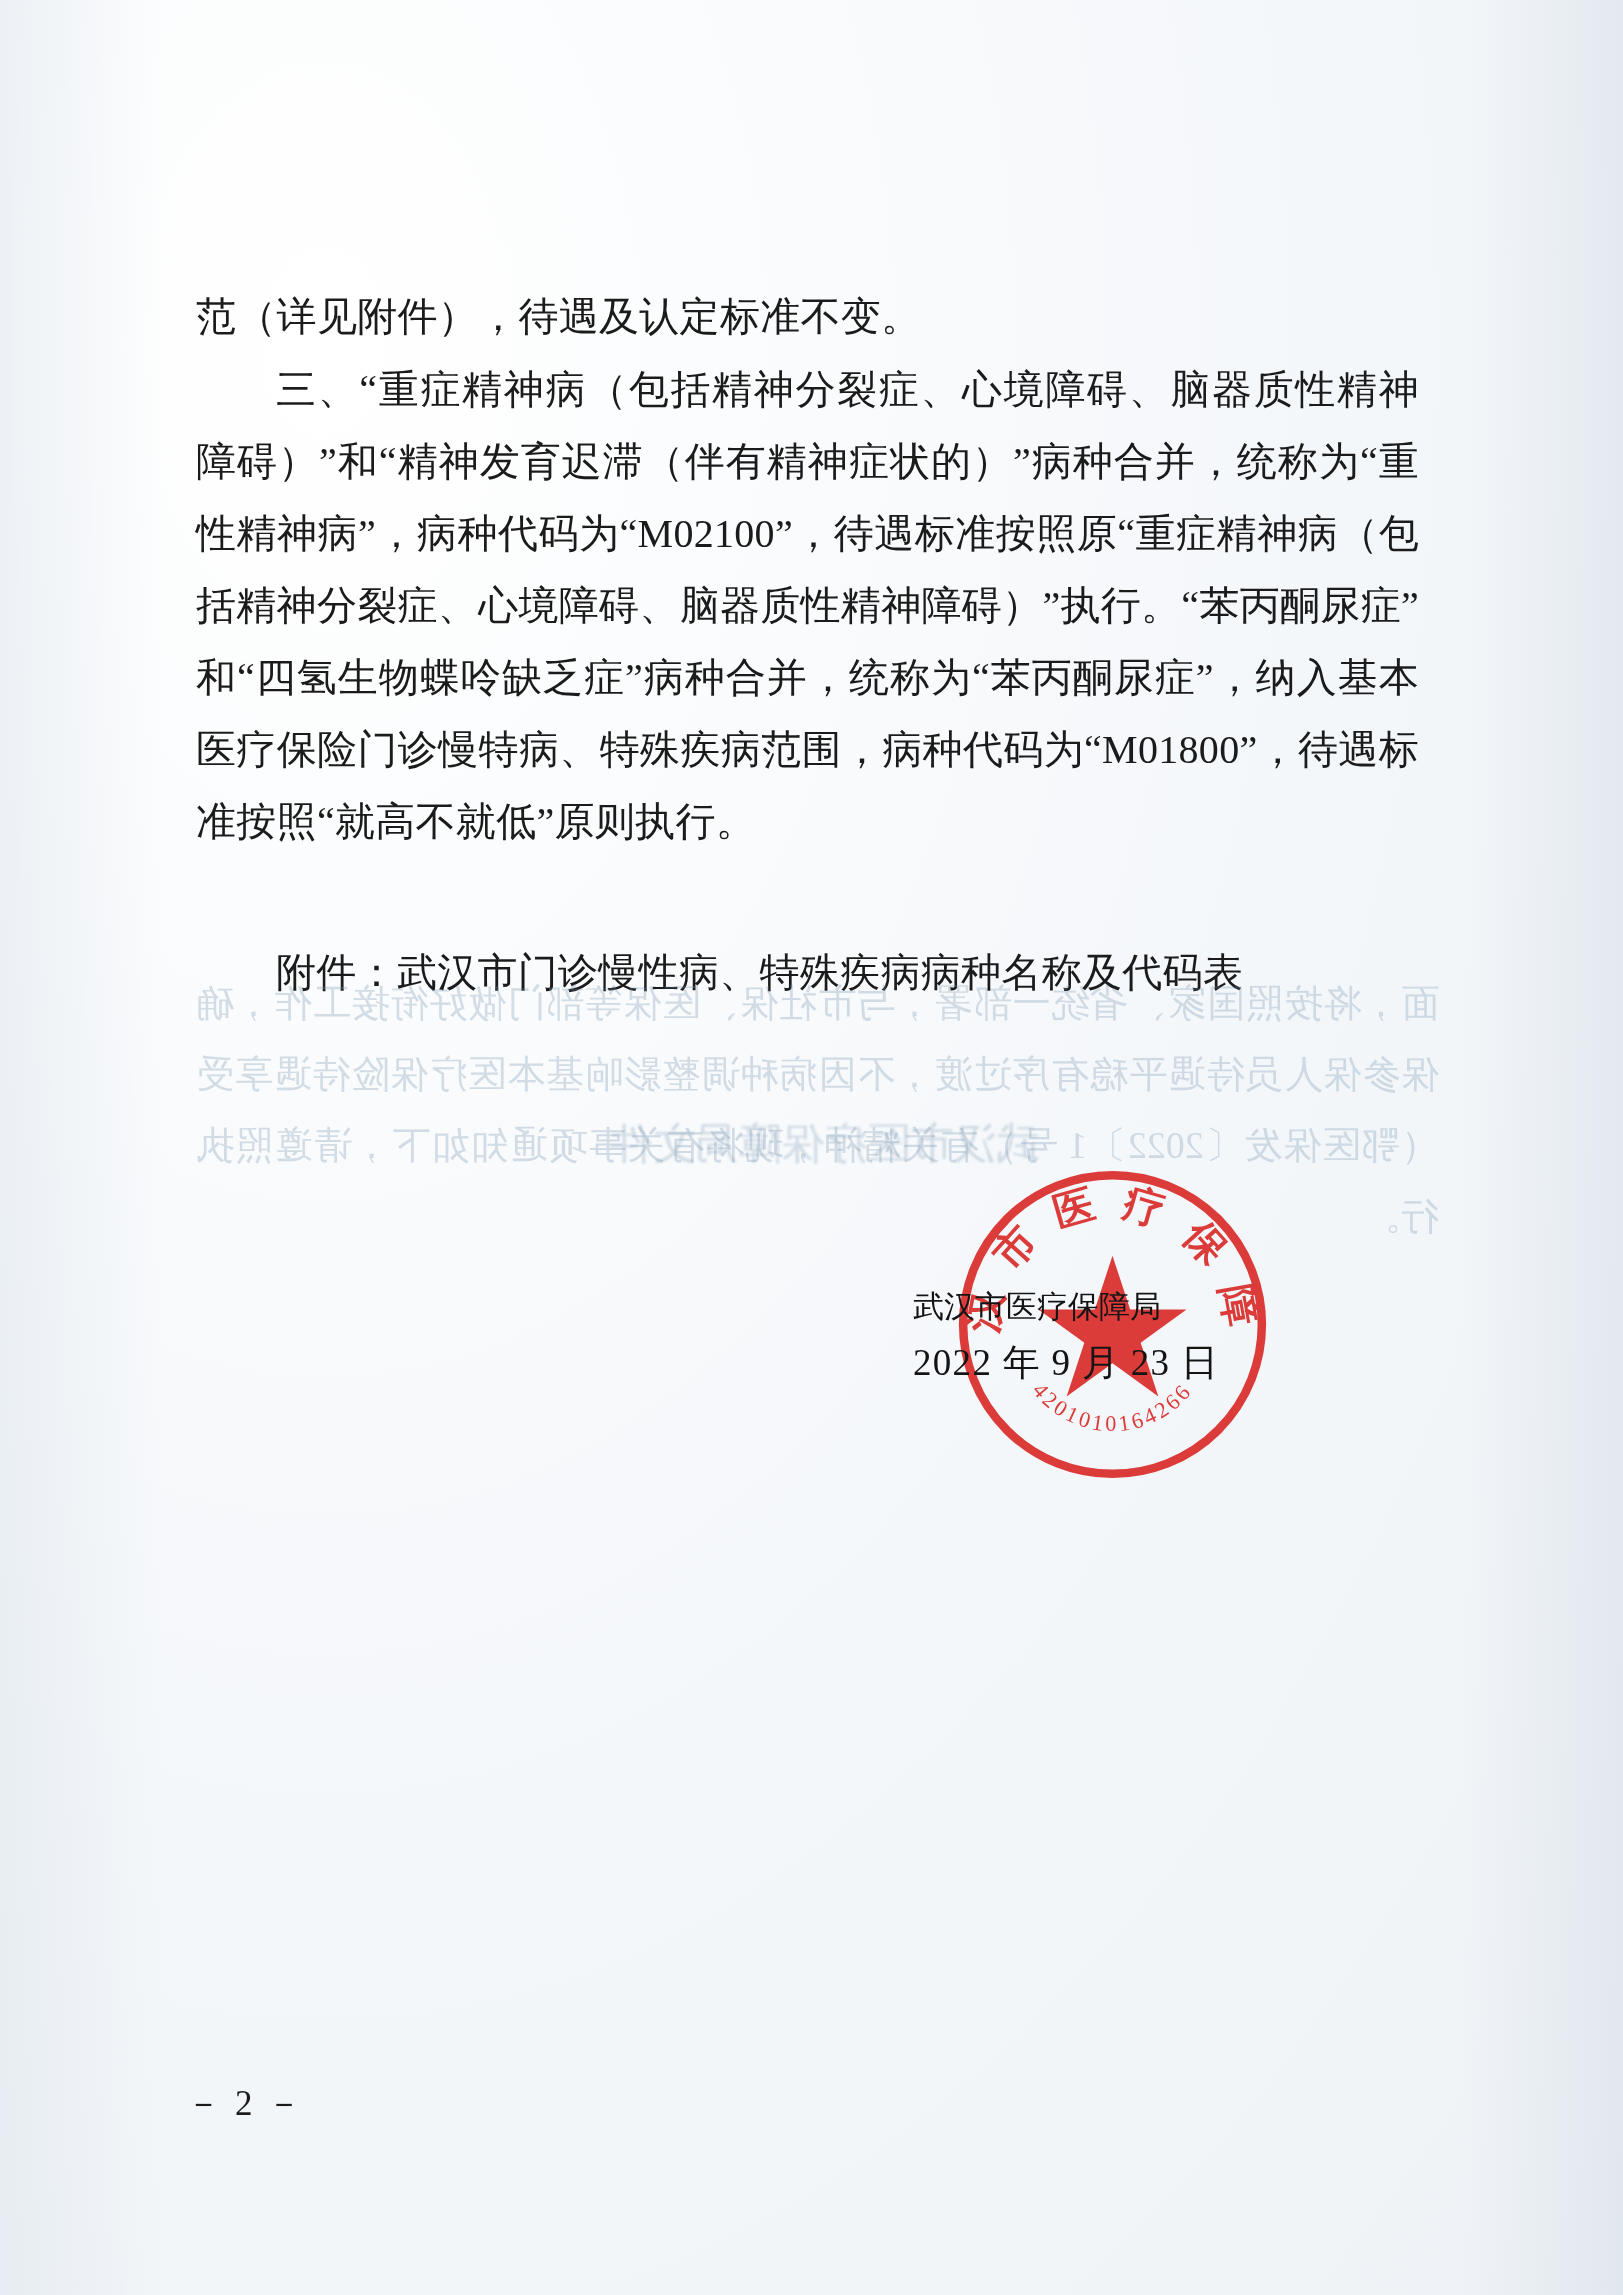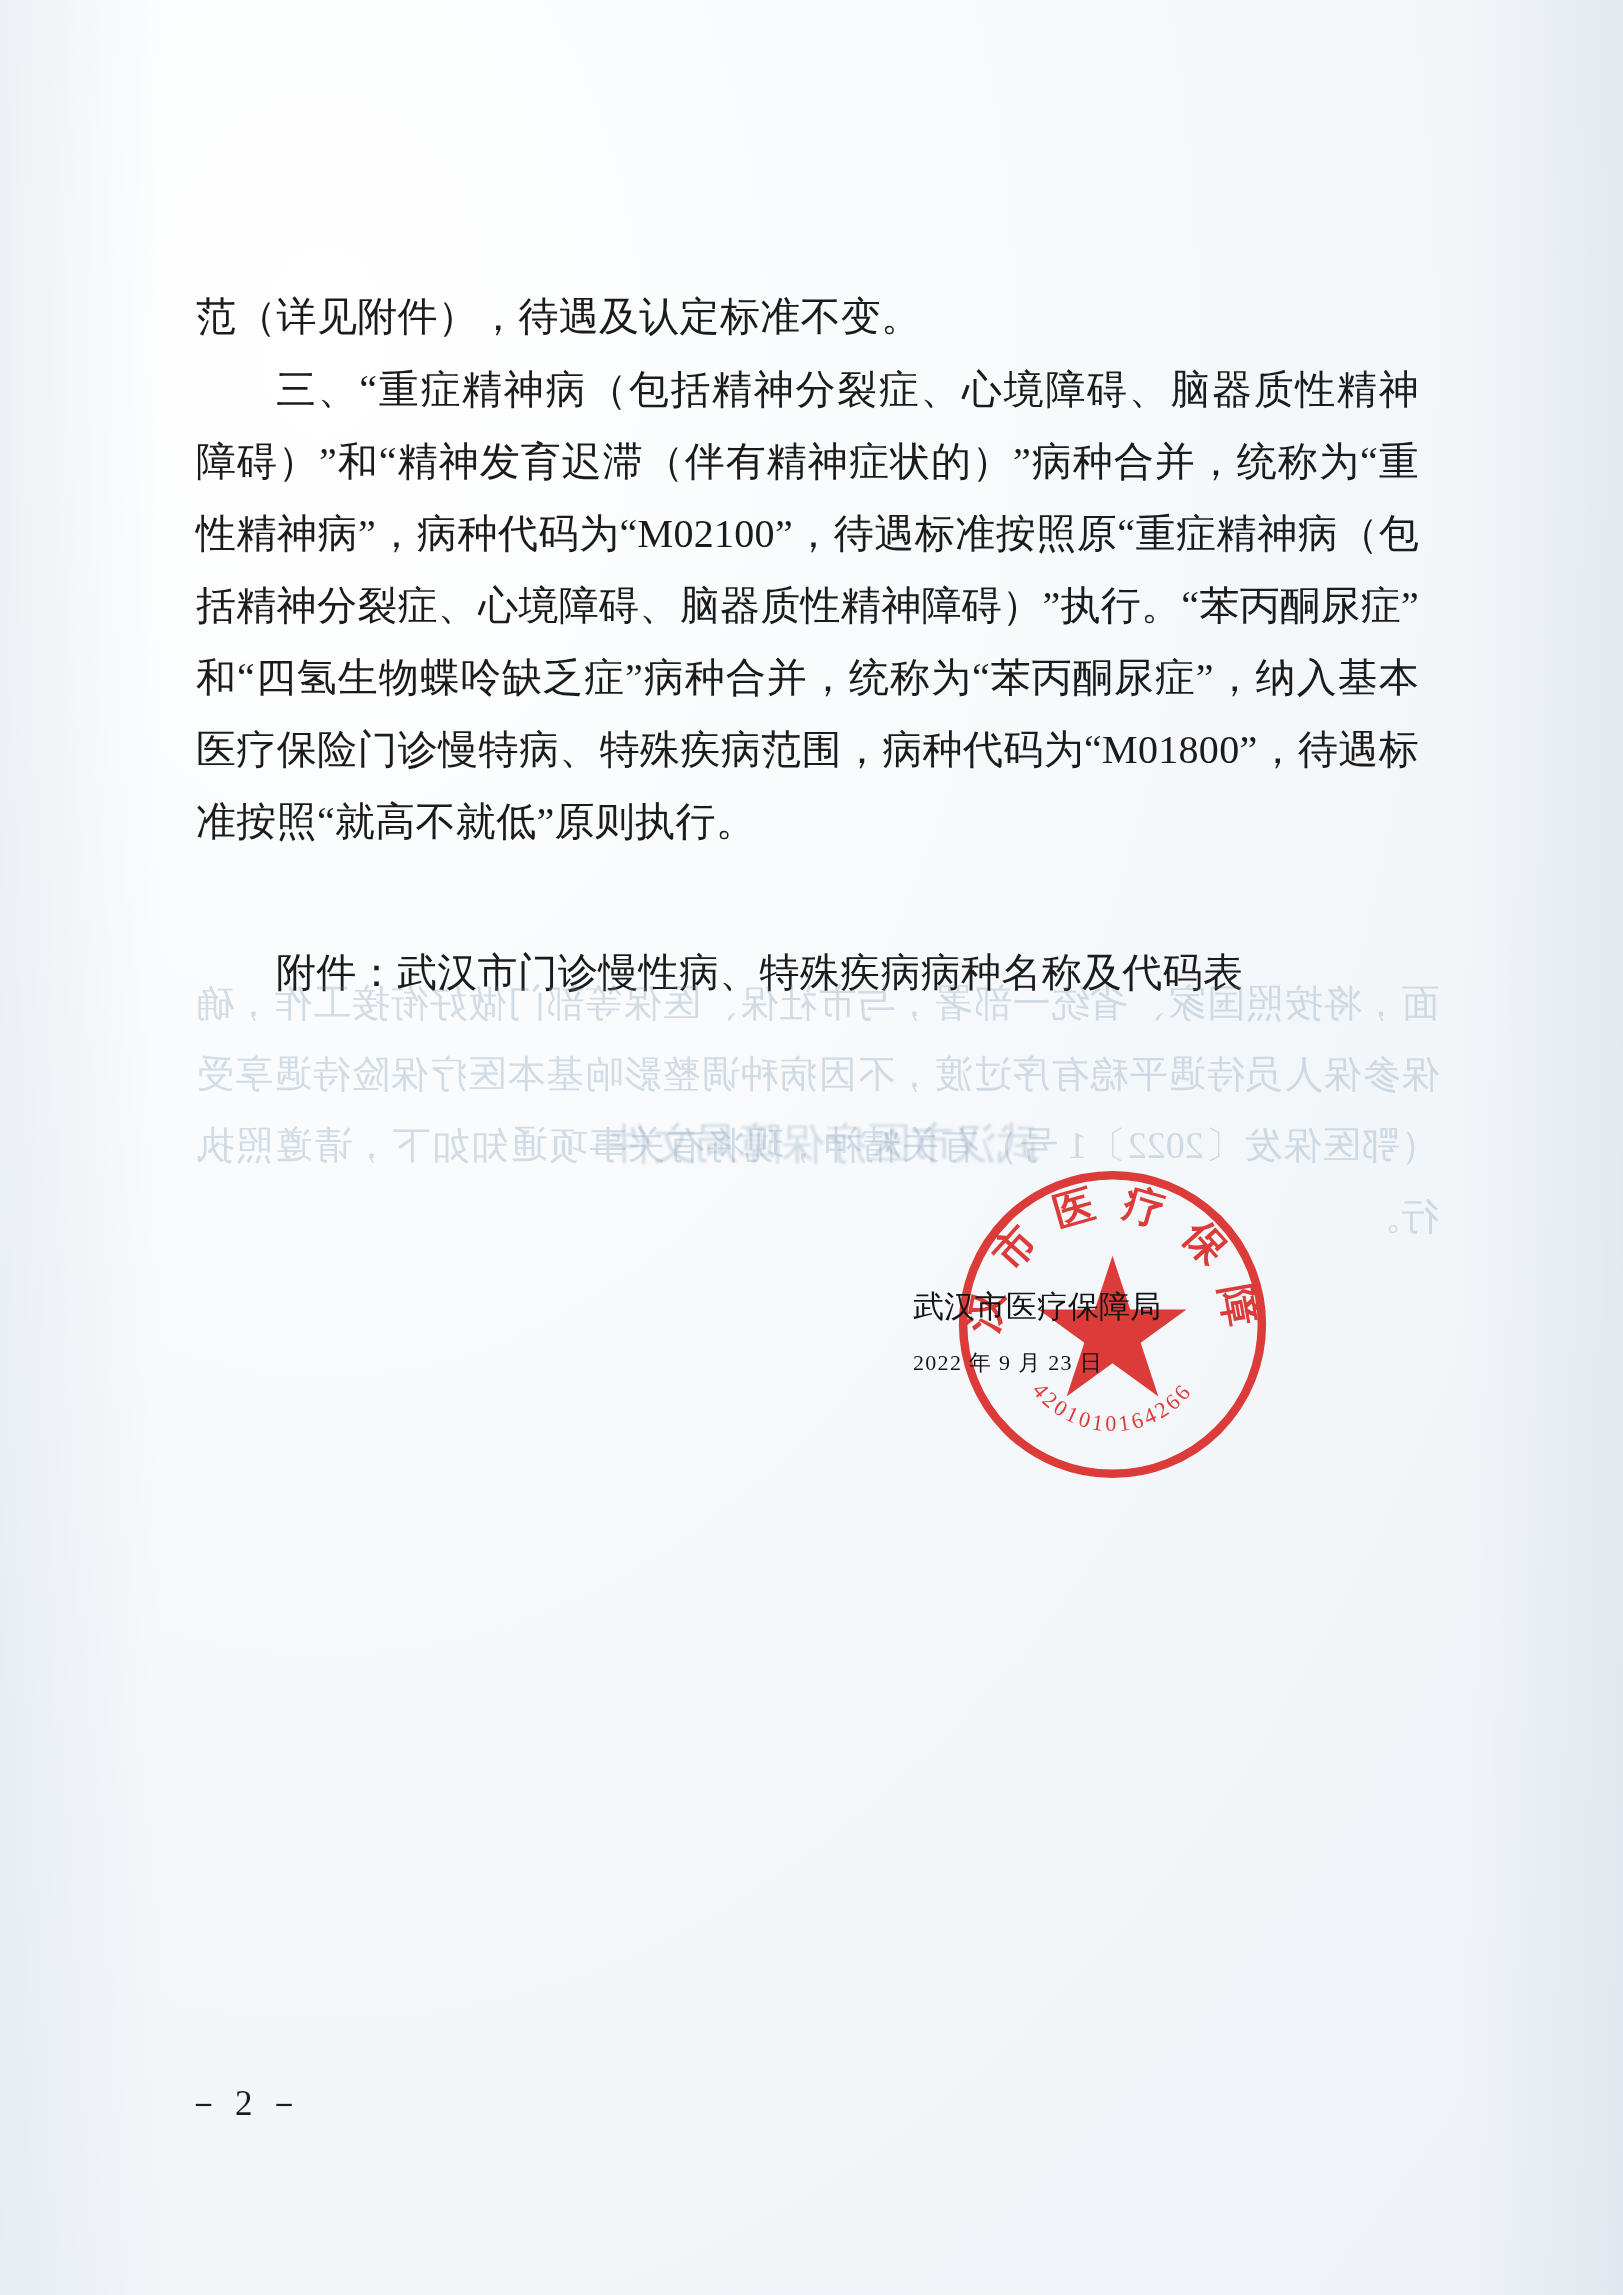--- a/index.html
+++ b/index.html
@@ -69,21 +69,21 @@
     text-align: left;
     z-index: 3;
   }
   .sig-line {
     font-size: 31px;
     line-height: 56px;
     color: #141414;
     white-space: nowrap;
   }
   .sig-date {
-    font-size: 22px;
+    font-size: 37px;
     line-height: 56px;
     color: #141414;
     letter-spacing: 1.3px;
     white-space: nowrap;
     font-family: "Liberation Serif", "DejaVu Serif", serif;
   }
 
   
   .seal {
     position: absolute;

